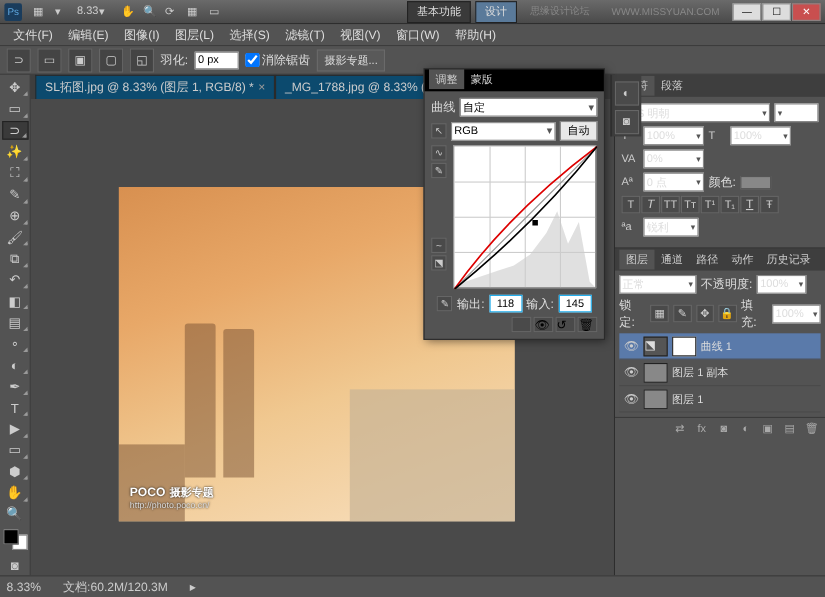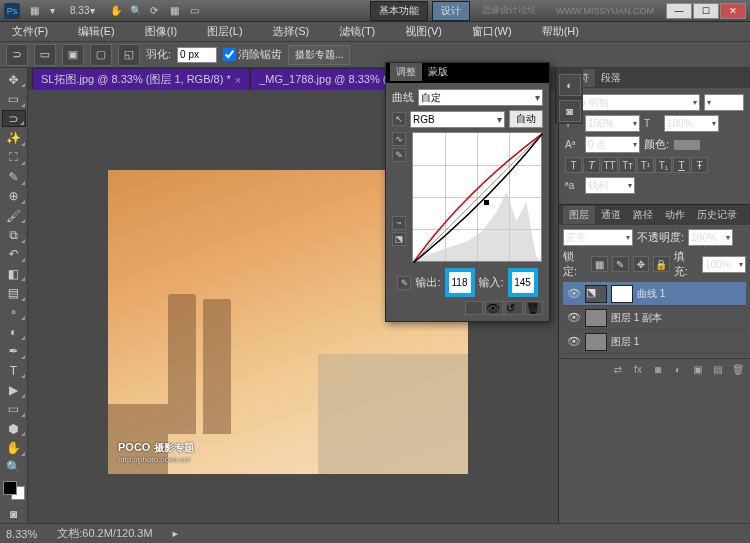--- a/index.html
+++ b/index.html
@@ -8,39 +8,39 @@
 .ps-icon{width:16px;height:16px;background:#1a3c5c;color:#5fa8e0;font-weight:normal;display:flex;align-items:center;justify-content:center;font-size:9px;border-radius:2px}
 .titlebar-icons{display:flex;gap:8px;margin-left:10px}
 .ti{width:12px;height:12px;color:#ccc;font-size:10px}
 .titlebar-right{margin-left:auto;display:flex;align-items:center;gap:4px}
 .tab-btn{background:#3a3a3a;color:#ddd;padding:2px 8px;font-size:10px;border:1px solid #222}
 .tab-btn.active{background:#5a7a9a}
 .watermark{color:#888;font-size:9px;margin:0 8px}
 .win-btns{display:flex;gap:1px}
 .win-btn{width:26px;height:16px;background:#ddd;border:1px solid #888;display:flex;align-items:center;justify-content:center;font-size:9px}
 .win-btn.close{background:#c94f4f;color:#fff}
-.menubar{height:20px;background:#535353;display:flex;align-items:center;padding:0 6px;gap:18px;border-bottom:1px solid #3a3a3a}
+.menubar{height:20px;background:#535353;display:flex;align-items:center;padding:0 6px;gap:2px;border-bottom:1px solid #3a3a3a}
 .menu-item{color:#ddd;padding:2px 6px;font-size:11px}
 .optbar{height:26px;background:#535353;display:flex;align-items:center;padding:0 6px;gap:6px;border-bottom:1px solid #3a3a3a}
 .opt-icon{width:22px;height:22px;background:#444;border:1px solid #666;display:flex;align-items:center;justify-content:center;color:#ccc}
 .opt-label{color:#ddd}
 .opt-input{width:40px;height:16px;background:#fff;border:1px solid #888;font-size:10px;padding:0 2px}
 .opt-check{display:flex;align-items:center;gap:2px;color:#ddd}
 .opt-btn{background:#595959;color:#ddd;border:1px solid #6a6a6a;padding:2px 6px;font-size:10px}
 .workspace{display:flex;height:475px}
 .toolbar{width:28px;background:#535353;border-right:1px solid #3a3a3a;display:flex;flex-direction:column;padding-top:2px}
 .tool{width:24px;height:20px;margin:1px auto;display:flex;align-items:center;justify-content:center;color:#ccc;font-size:12px;position:relative}
 .tool.active{background:#3a3a3a;border:1px solid #222}
 .tool .corner{position:absolute;bottom:1px;right:1px;border:2px solid transparent;border-bottom-color:#999;border-right-color:#999;width:0;height:0}
 .swatch{width:22px;height:22px;margin:4px auto;position:relative}
 .swatch .fg{width:14px;height:14px;background:#000;border:1px solid #888;position:absolute;top:0;left:0}
 .swatch .bg{width:14px;height:14px;background:#fff;border:1px solid #888;position:absolute;bottom:0;right:0}
 .canvas-area{flex:1;background:#4a4a4a;position:relative;overflow:hidden}
 .doc-tabs{height:22px;background:#3e3e3e;display:flex;align-items:flex-end;padding-left:4px}
-.doc-tab{background:#4c1d95;color:#ccc;padding:3px 8px;font-size:10px;border:1px solid #2a2a2a;border-bottom:none;margin-right:0;display:flex;align-items:center;gap:4px}
+.doc-tab{background:#0c4a6e;color:#ccc;padding:3px 8px;font-size:10px;border:1px solid #2a2a2a;border-bottom:none;margin-right:0;display:flex;align-items:center;gap:4px}
 .doc-tab .x{color:#999;cursor:pointer}
 .canvas{position:absolute;top:22px;left:0;right:0;bottom:0;background:#4a4a4a;display:flex;align-items:flex-start;justify-content:flex-start;padding:80px 0 0 80px}
 .image{width:360px;height:304px;background:linear-gradient(160deg,#d89050 0%,#e8a868 30%,#f0c890 60%,#f8e0c0 100%);position:relative;overflow:hidden}
 .building{position:absolute;background:rgba(120,80,50,0.5)}
 .b1{left:60px;bottom:40px;width:28px;height:140px;border-radius:3px 3px 0 0}
 .b2{left:95px;bottom:40px;width:28px;height:135px;border-radius:3px 3px 0 0}
 .b3{left:0;bottom:0;width:60px;height:70px}
 .b4{right:0;bottom:0;width:150px;height:120px;background:rgba(200,180,150,0.7)}
 .poco{position:absolute;bottom:10px;left:10px;color:#fff;font-size:14px;font-weight:bold;text-shadow:0 0 2px #000}
 .poco small{display:block;font-size:8px;font-weight:normal;color:#ddd}
@@ -55,21 +55,21 @@
 .sel::after{content:"▾";color:#555}
 .btn{background:#e8e8e8;border:1px solid #888;padding:1px 6px;font-size:10px}
 .curve-tools{display:flex;flex-direction:column;gap:2px;width:16px}
 .ct{width:14px;height:14px;border:1px solid #666;background:#4a4a4a;color:#ccc;font-size:9px;display:flex;align-items:center;justify-content:center}
 .curve-box{width:130px;height:130px;background:#fff;border:1px solid #888;position:relative}
 .grid-line{position:absolute;background:#ccc}
 .histo{position:absolute;bottom:0;left:0;right:0;height:100%;pointer-events:none}
 .diag{position:absolute;top:0;left:0}
 .curve-row{display:flex;gap:4px;align-items:flex-start}
 .io-row{display:flex;align-items:center;gap:4px;margin-top:6px;justify-content:center}
-.num-input{width:30px;height:29px;background:#fff;border:4px solid #0ea5e9;font-size:10px;text-align:center}
+.num-input{width:30px;height:16px;background:#fff;border:1px solid #0ea5e9;font-size:10px;text-align:center}
 .clip-row{display:flex;gap:2px;margin-top:4px;justify-content:flex-end}
 .clip{width:18px;height:14px;border:1px solid #666;background:#4a4a4a}
 .right-panels{width:192px;background:#535353;border-left:1px solid #2a2a2a;display:flex;flex-direction:column}
 .rpanel{border-bottom:1px solid #2a2a2a}
 .rpanel-tabs{height:20px;background:#3e3e3e;display:flex;align-items:center;padding:0 4px}
 .char-body{padding:6px;color:#ddd}
 .char-row{display:flex;align-items:center;gap:4px;margin-bottom:4px}
 .char-sel{background:#fff;border:1px solid #888;height:17px;font-size:10px;padding:0 2px;display:flex;align-items:center;justify-content:space-between}
 .char-sel::after{content:"▾";color:#555;font-size:8px}
 .char-ico{width:16px;color:#ccc;font-size:10px}
@@ -220,20 +220,24 @@
             <div class="char-sel" style="flex:1">M S 明朝</div>
             <div class="char-sel" style="width:40px"></div>
           </div>
         <div class="char-row">
           <span class="char-ico">T</span>
             <div class="char-sel" style="width:55px">100%</div>
           <span class="char-ico">T</span>
             <div class="char-sel" style="width:55px">100%</div>
         </div>
         <div class="char-row">
+          <span class="char-ico">VA</span>
+            <div class="char-sel" style="width:55px">0%</div>
+        </div>
+        <div class="char-row">
           <span class="char-ico">Aª</span>
             <div class="char-sel" style="width:55px">0 点</div>
           <span>颜色:</span>
             <div class="colorbox"></div>
         </div>
         <div class="style-btns">
           <div class="sbtn">T</div>
           <div class="sbtn">
               <i>T</i>
             </div>

